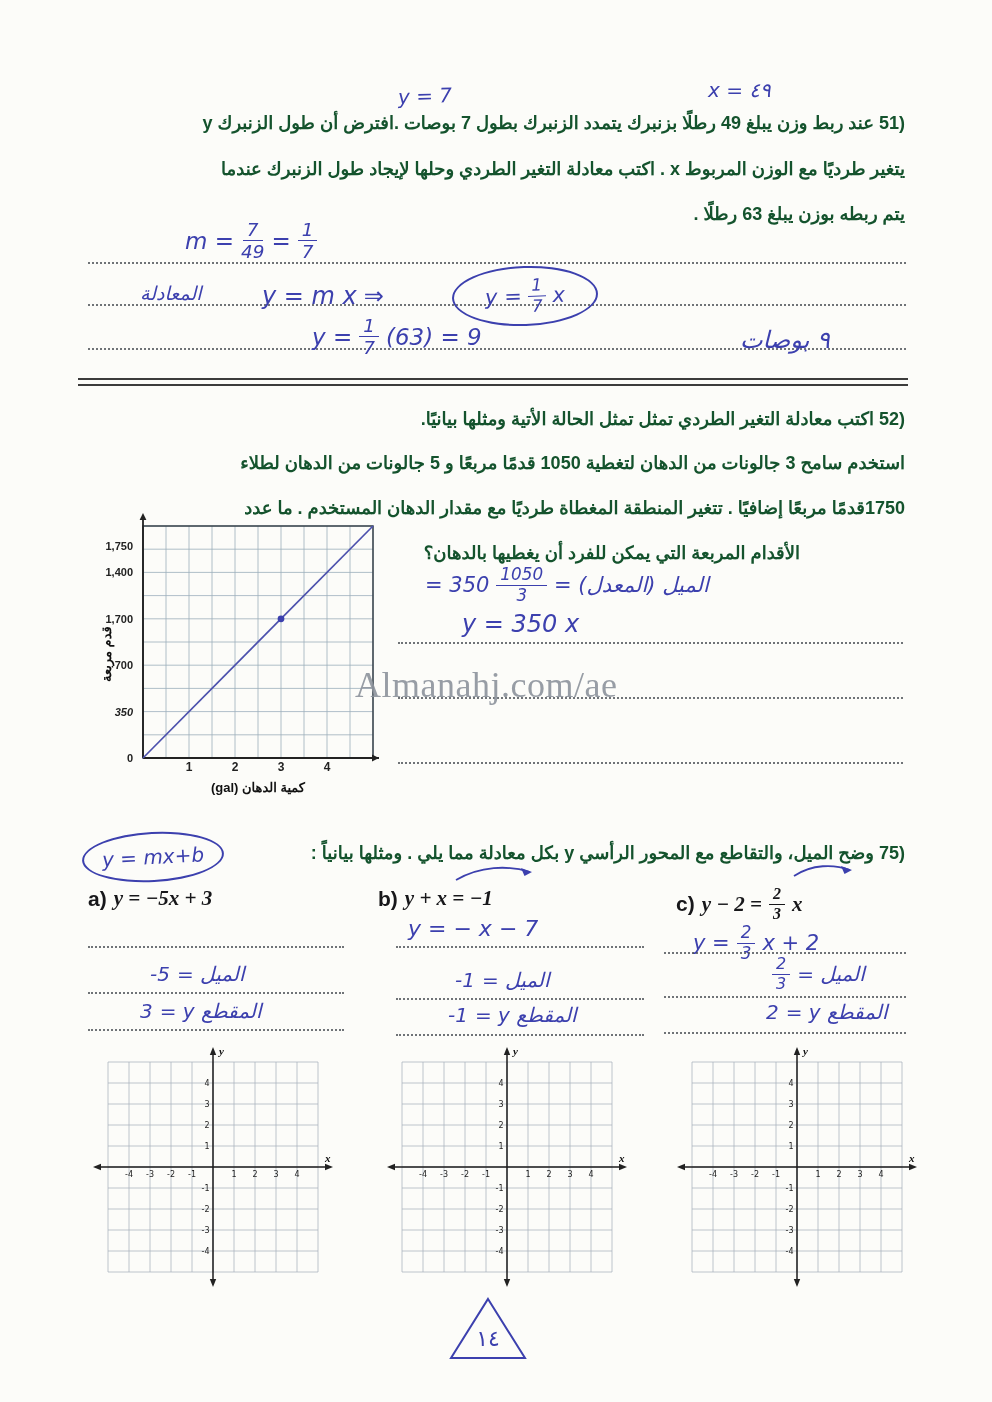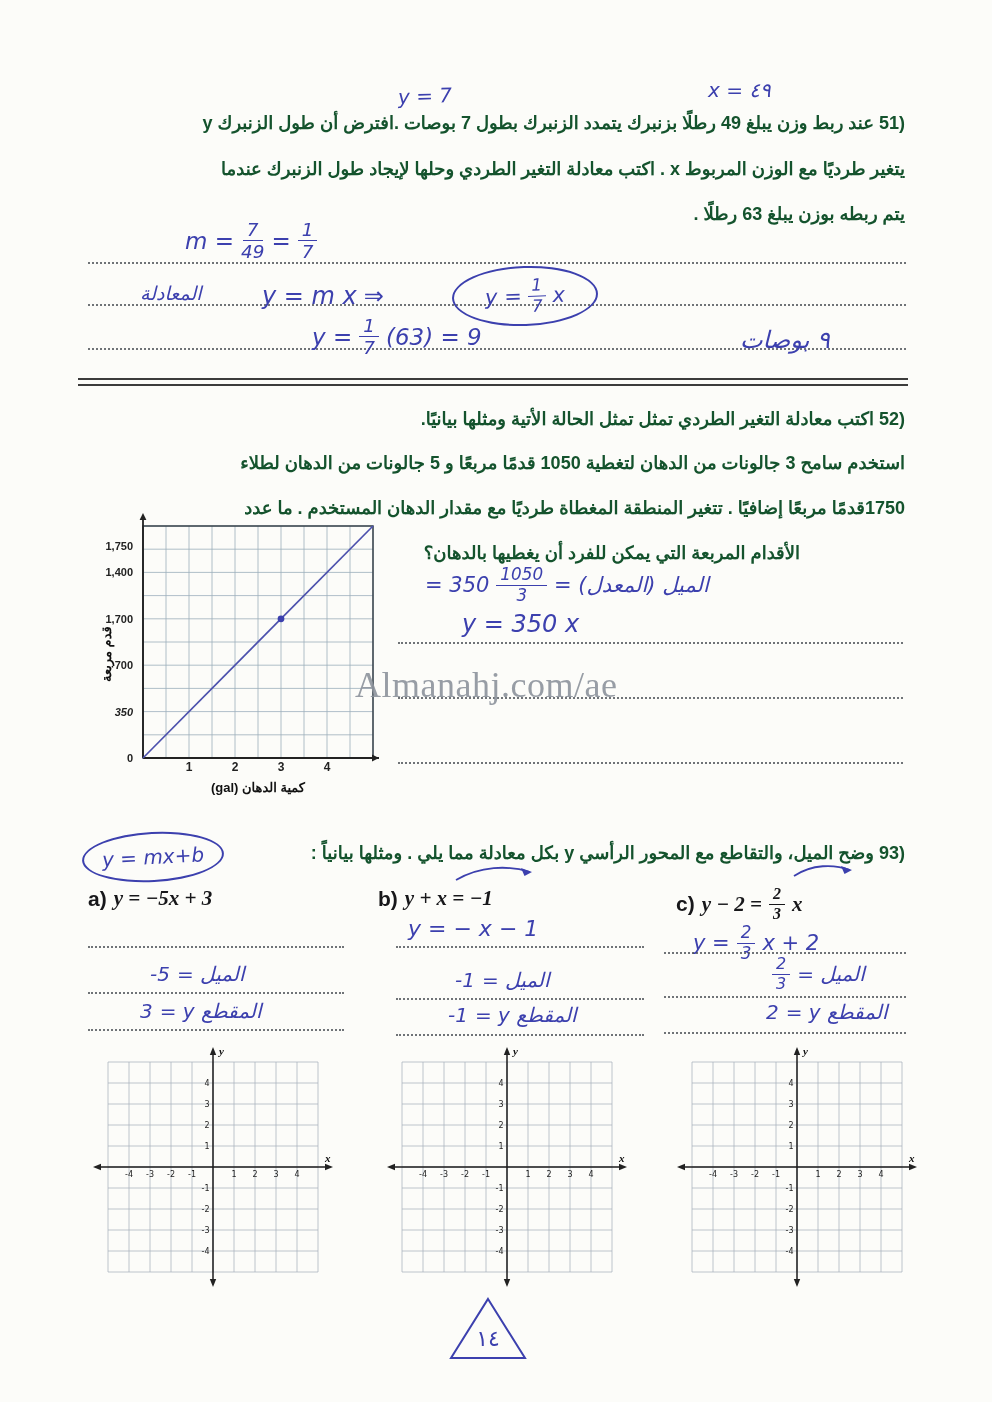--- a/index.html
+++ b/index.html
@@ -173,21 +173,21 @@
 
   <div class="dotline" style="left:398px;top:642px;width:505px"></div>
   <div class="dotline" style="left:398px;top:697px;width:505px"></div>
   <div class="dotline" style="left:398px;top:762px;width:505px"></div>
 
   <div class="watermark" style="left:355px;top:664px">Almanahj.com/ae</div>
 
   <div class="circle" style="left:82px;top:832px;width:138px;height:46px;font-size:20px;transform:rotate(-3deg)">
     <span>y = mx+b</span>
   </div>
-  <div class="printed rtl" style="right:87px;top:842px"><span class="num-ltr">93)</span> <span>وضح الميل، والتقاطع مع المحور الرأسي y بكل معادلة مما يلي . ومثلها بيانياً :</span></div>
+  <div class="printed rtl" style="right:87px;top:842px"><span class="num-ltr">75)</span> <span>وضح الميل، والتقاطع مع المحور الرأسي y بكل معادلة مما يلي . ومثلها بيانياً :</span></div>
 
   <div class="equation" style="left:88px;top:886px">
     <span class="eqlabel">a)</span>
     <span class="eqmath">y = −5x + 3</span>
   </div>
   <div class="equation" style="left:378px;top:886px">
     <span class="eqlabel">b)</span>
     <span class="eqmath">y + x = −1</span>
   </div>
   <div class="equation" style="left:676px;top:886px">
@@ -202,21 +202,21 @@
 
   <svg class="hw-arrow" style="left:452px;top:862px" width="88" height="22" viewBox="0 0 88 22">
     <path class="ap" d="M4,18 C28,4 56,3 78,10"></path>
       <path class="ahd" d="M80,10 l-11,-4 l3.5,8 z"></path>
   </svg>
   <svg class="hw-arrow" style="left:790px;top:860px" width="70" height="22" viewBox="0 0 70 22">
     <path class="ap" d="M4,16 C22,4 44,4 60,10"></path>
       <path class="ahd" d="M62,10 l-11,-4 l3.5,8 z"></path>
   </svg>
 
-  <div class="hw" style="left:408px;top:916px;font-size:22px">y = − x − 1</div>
+  <div class="hw" style="left:408px;top:916px;font-size:22px">y = − x − 7</div>
 
   <div class="hw hwflex" style="left:693px;top:924px;font-size:21px">
     <span>y =</span>
     <span class="frac">
         <span class="fnum">2</span>
         <span class="fden">3</span>
       </span>
     <span>x + 2</span>
   </div>
 

